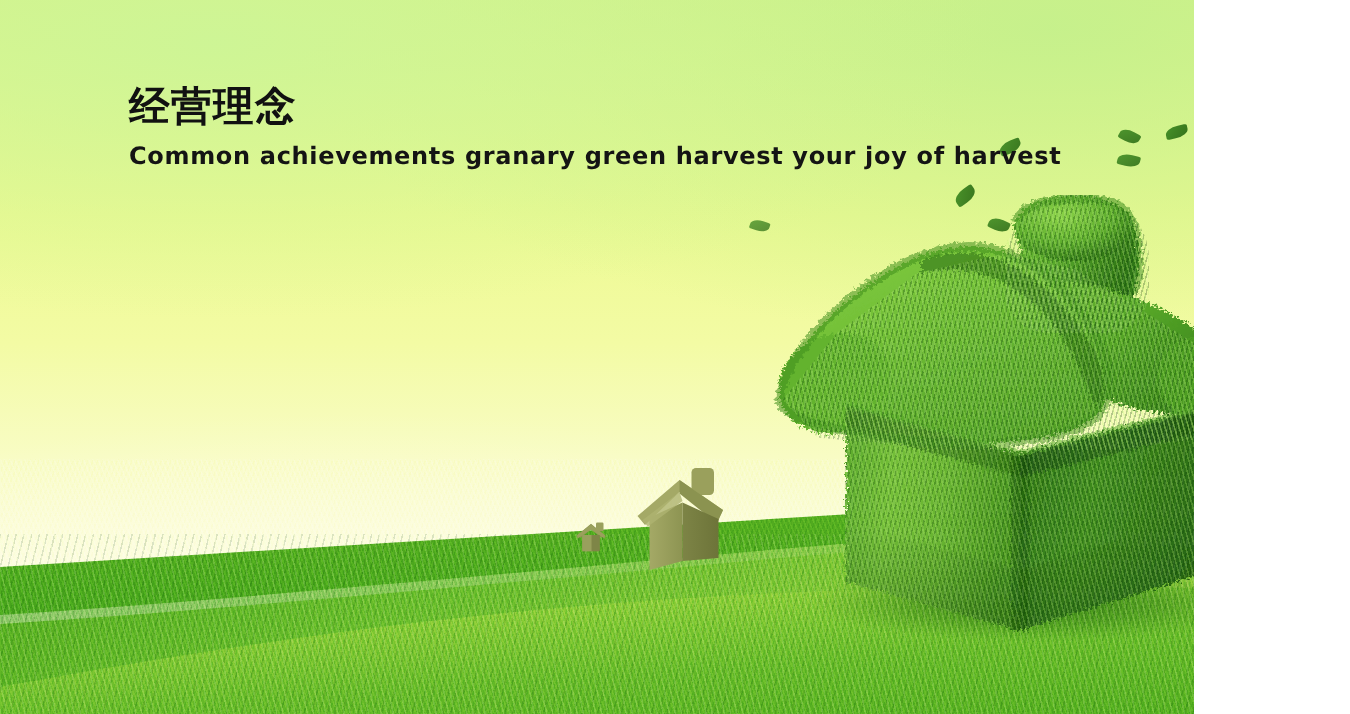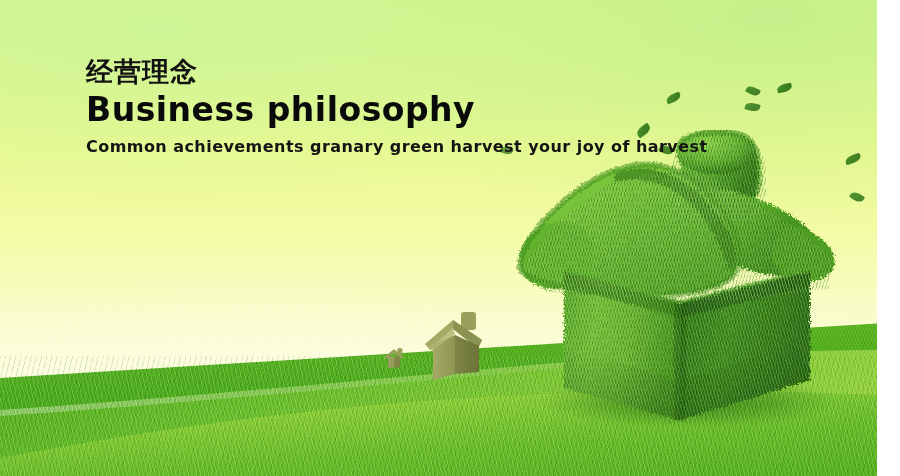--- a/index.html
+++ b/index.html
@@ -1,20 +1,20 @@
 <!DOCTYPE html>
 <html><head>
 <meta charset="utf-8">
 <style>
   * { margin:0; padding:0; box-sizing:border-box; }
   html,body { width:900px; height:476px; overflow:hidden; background:#fff; }
 
   #banner {
     position:relative;
-    width:877px; height:476px;
+    width:796px; height:476px;
     overflow:hidden;
     font-family:"Liberation Sans","DejaVu Sans",sans-serif;
   }
 
   
   .sky {
     position:absolute; inset:0;
     background:
       radial-gradient(120% 70% at 18% 6%, rgba(205,245,150,.95) 0%, rgba(205,245,150,0) 55%),
       radial-gradient(110% 75% at 88% 4%, rgba(196,240,140,.9) 0%, rgba(196,240,140,0) 58%),
@@ -288,17 +288,16 @@
   <div class="leaf" style="left:777px; top:84px;  width:15px; height:8px; transform:rotate(-12deg); opacity:.95;"></div>
   <div class="leaf" style="left:745px; top:103px; width:15px; height:8px; transform:rotate(14deg);  opacity:.88;"></div>
   <div class="leaf" style="left:636px; top:126px; width:15px; height:9px; transform:rotate(-34deg); opacity:.93;"></div>
   <div class="leaf" style="left:659px; top:146px; width:14px; height:8px; transform:rotate(24deg);  opacity:.90;"></div>
   <div class="leaf" style="left:845px; top:155px; width:16px; height:8px; transform:rotate(-18deg); opacity:.92;"></div>
   <div class="leaf" style="left:850px; top:193px; width:14px; height:8px; transform:rotate(32deg);  opacity:.88;"></div>
   <div class="leaf" style="left:500px; top:147px; width:13px; height:7px; transform:rotate(18deg);  opacity:.75;"></div>
 
   <div id="headline">
     <div class="cn-title">经营理念</div>
-    <div class="en-title">Business  philosophy</div>
     <div class="tagline">Common achievements granary green harvest your joy of harvest</div>
   </div>
 
 </div>
 
 </body></html>

